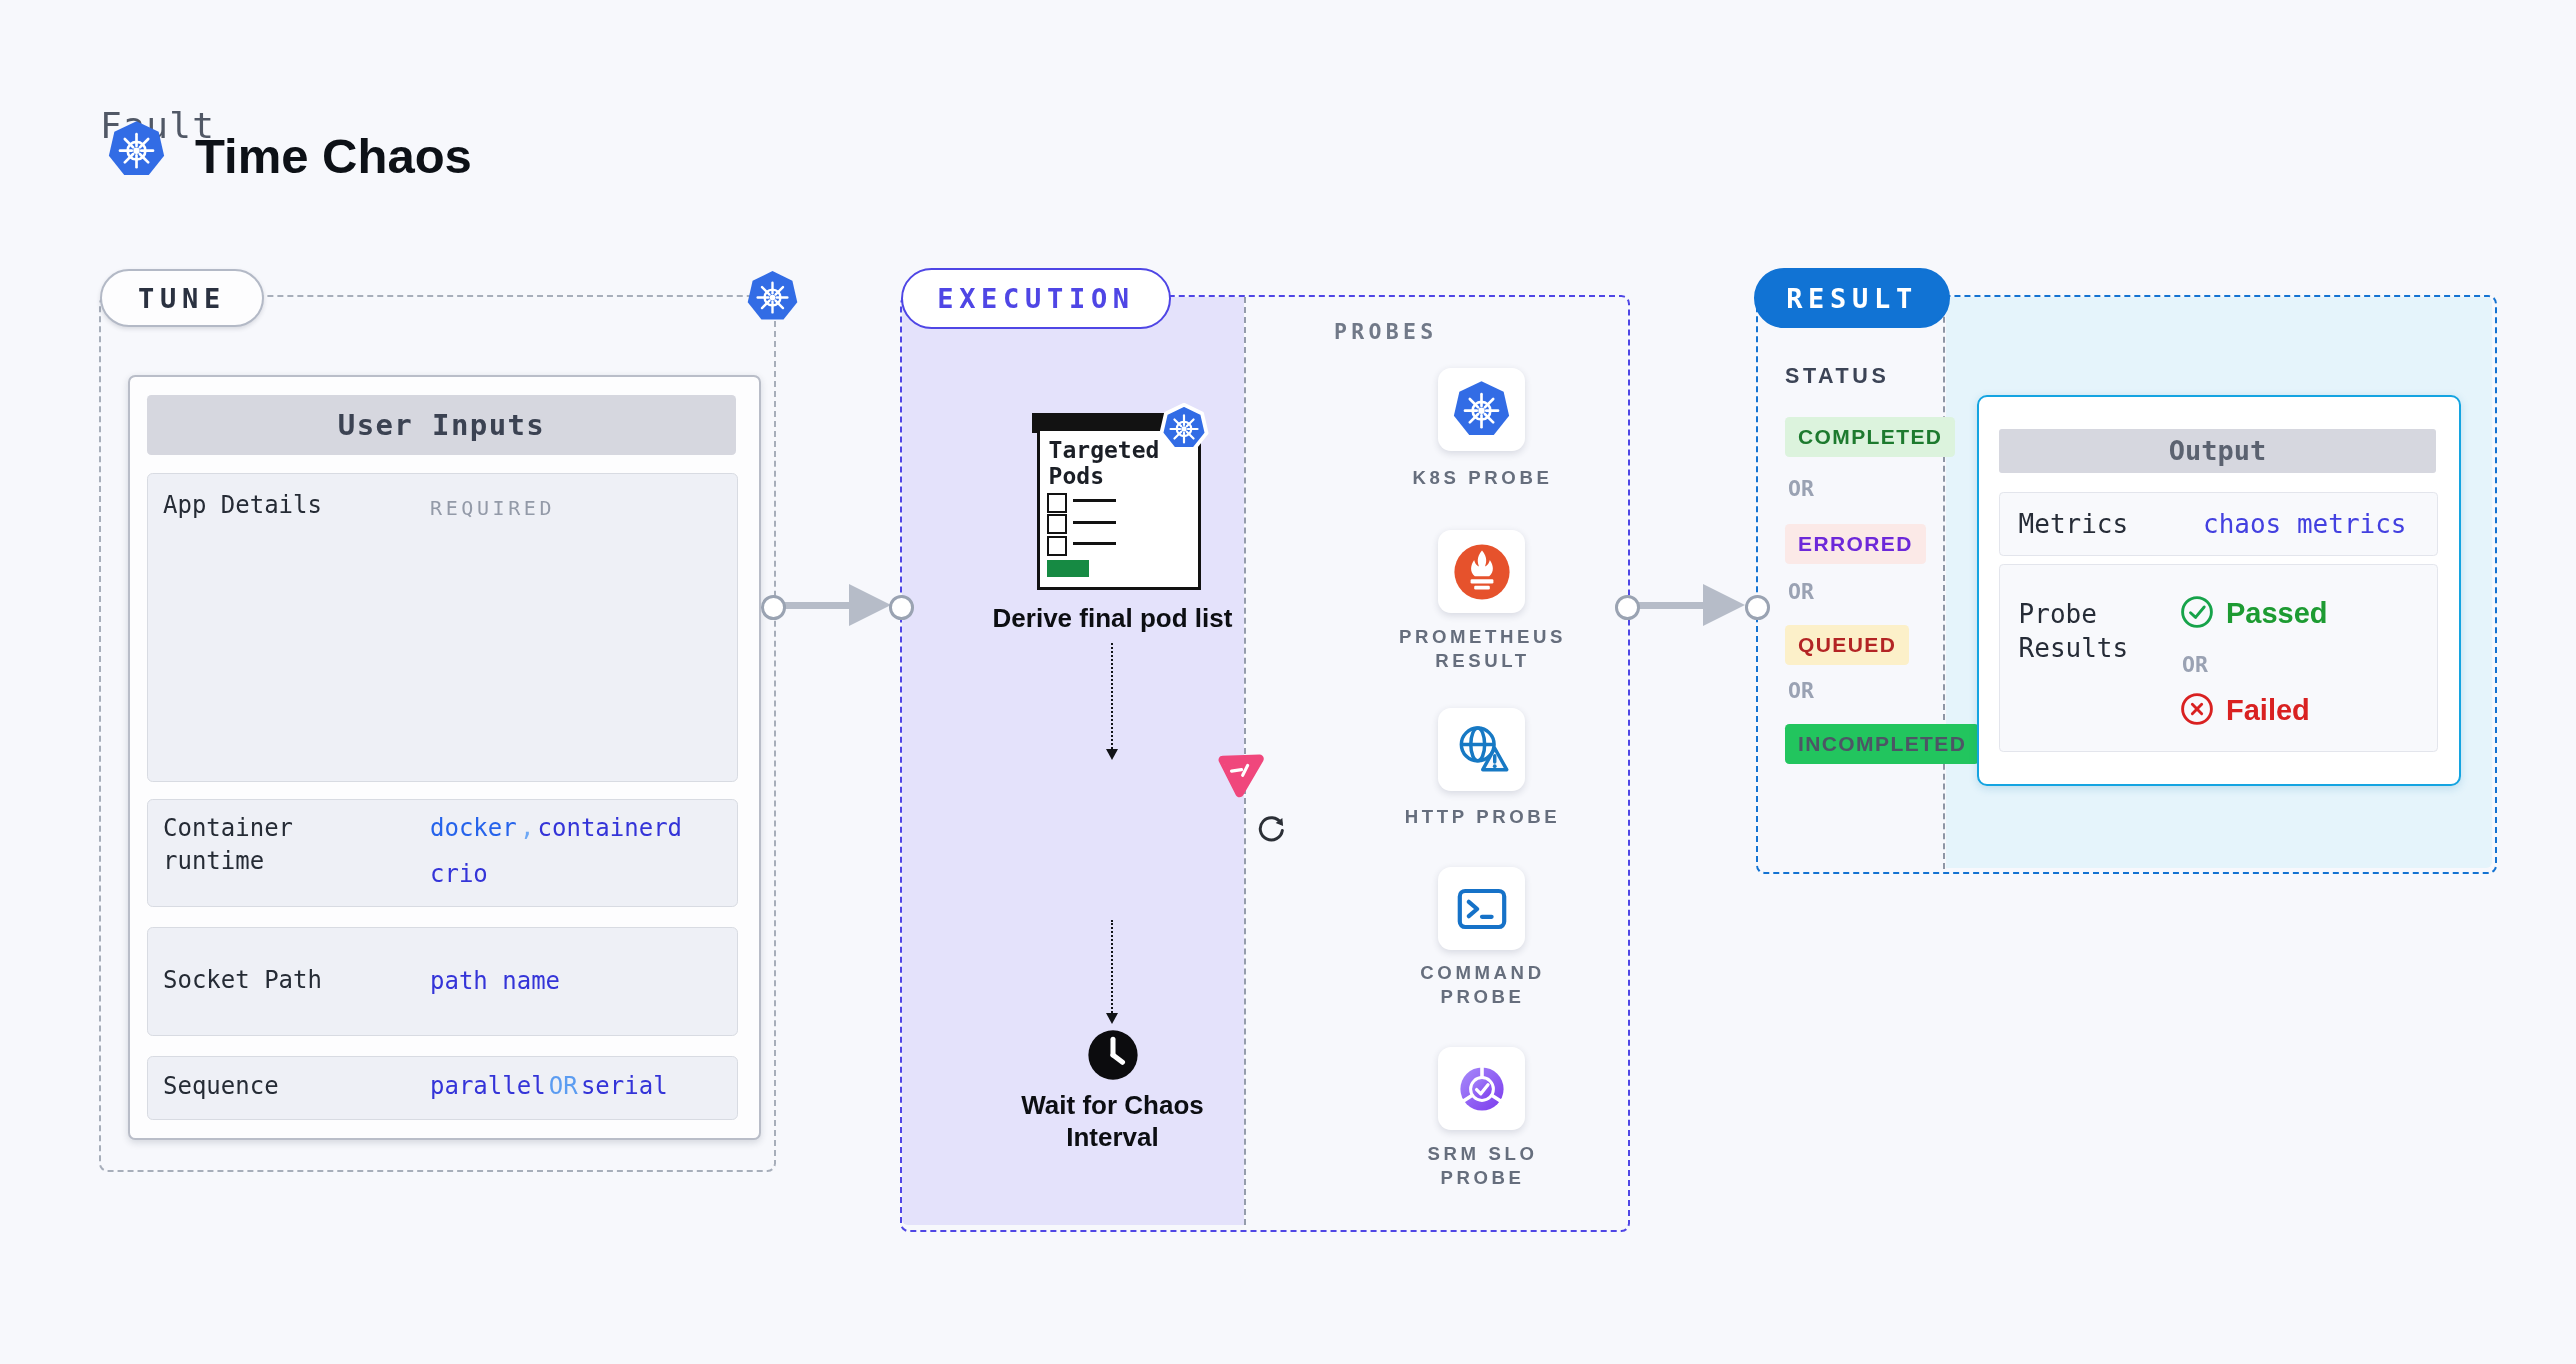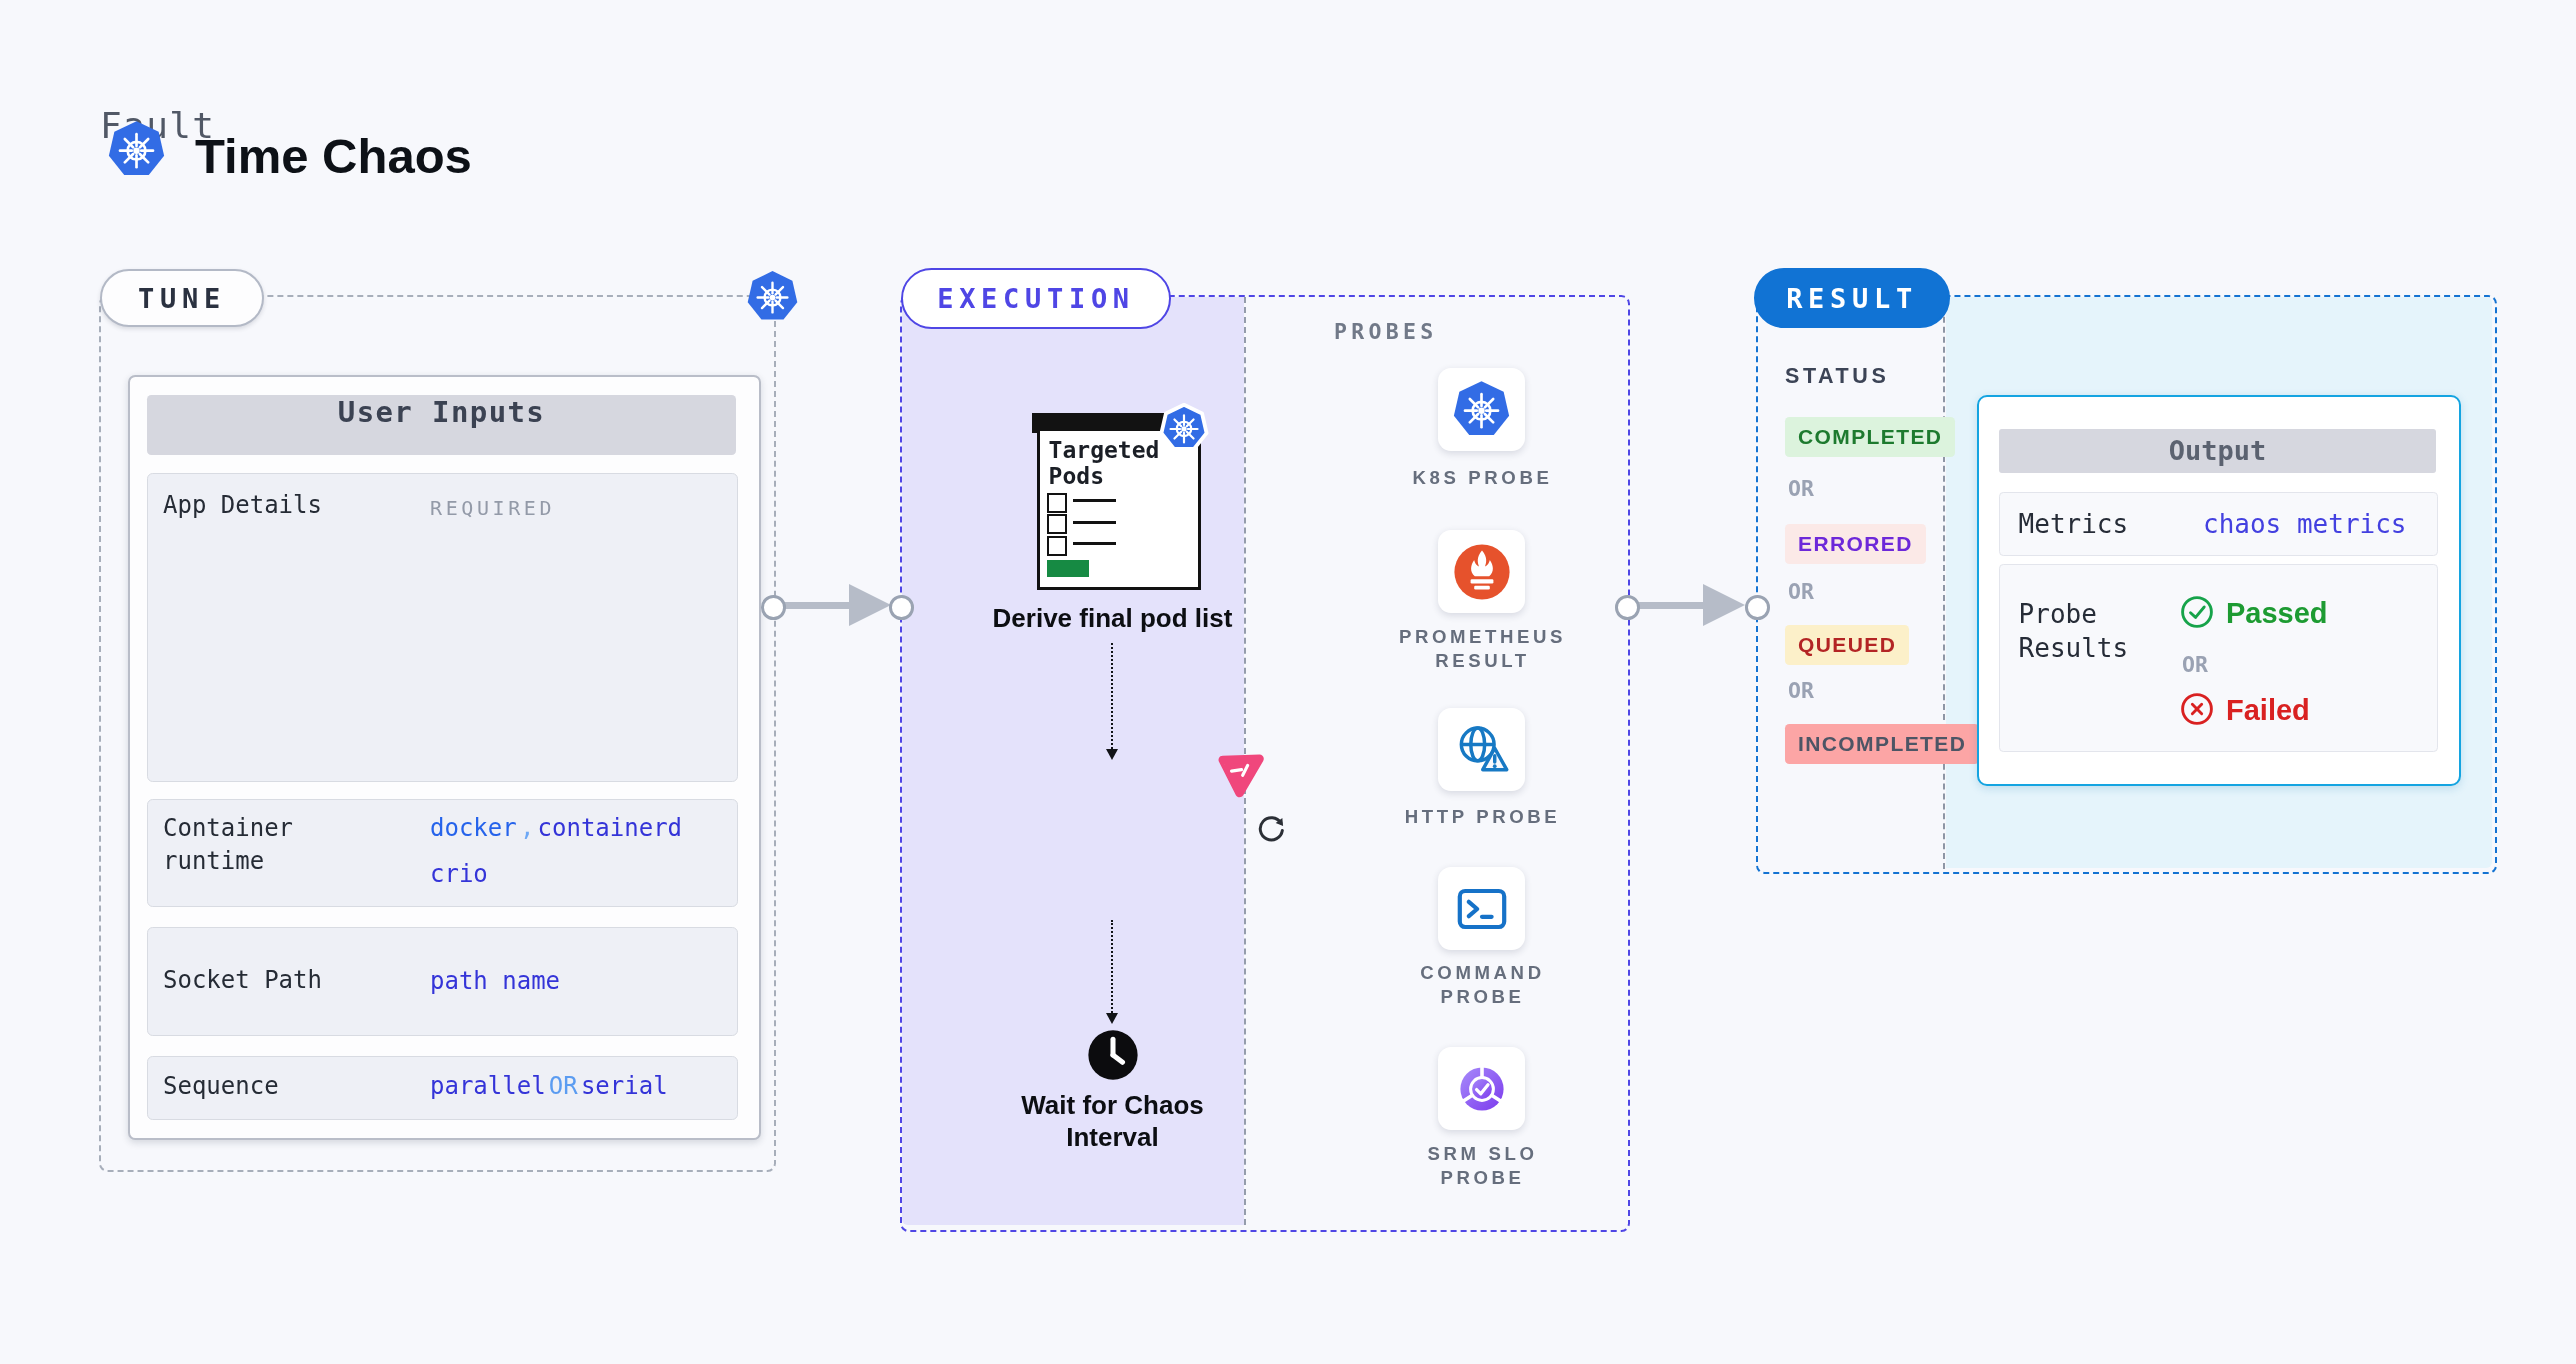--- a/index.html
+++ b/index.html
@@ -18,21 +18,21 @@
   
   .dashbox{position:absolute;border-radius:8.6px;}
   .box-tune{border:2.1px dashed #a7aeba;}
   .box-exec{border:2.1px dashed #4f46e5;}
   .box-result{border:2.1px dashed #1473d2;}
   .vdash{position:absolute;width:0;border-left:2.1px dashed #949cab;}
 
   
   .card{position:absolute;background:#fdfdfe;border:2.1px solid #b9bdc8;border-radius:7.2px;
         box-shadow:0 2.9px 7.2px rgba(30,40,60,.15);}
-  .card-hd{position:absolute;background:#d6d7df;border-radius:4.3px;display:flex;
+  .card-hd{position:absolute;background:#d6d7df;border-radius:4.3px;display:flex;align-items:center;
            justify-content:center;font-family:"DejaVu Sans Mono",monospace;font-weight:bold;
            font-size:29px;color:#3b4252;letter-spacing:1.4px;}
   .row{position:absolute;background:#eef0f6;border:1.4px solid #d8dbe2;border-radius:5.7px;}
   .rowlabel{position:absolute;font-family:"DejaVu Sans Mono",monospace;font-size:24px;color:#252b35;line-height:33px;}
   .blueval{font-family:"DejaVu Sans Mono",monospace;font-size:24px;color:#3434d8;}
   .tag-required{position:absolute;font-family:"DejaVu Sans Mono",monospace;font-size:20px;
                 color:#939aa8;letter-spacing:3.6px;}
 
   
   .conn-dot{position:absolute;width:18.6px;height:18.6px;border-radius:50%;background:#fff;
@@ -71,21 +71,21 @@
   .probes-hd{position:absolute;font-family:"DejaVu Sans Mono",monospace;font-weight:bold;
              font-size:21.5px;letter-spacing:4.3px;color:#717988;}
 
   
   .status-hd{position:absolute;font-weight:bold;font-size:21.5px;letter-spacing:3.6px;color:#3c4456;}
   .badge{position:absolute;display:inline-block;font-weight:bold;font-size:21px;letter-spacing:1.4px;
          padding:7.9px 13px;border-radius:4.3px;white-space:nowrap;}
   .b-completed{background:#dcf3dd;color:#1d7a2e;}
   .b-errored{background:#fbe9e7;color:#6d28d9;}
   .b-queued{background:#fcf0c9;color:#b32424;}
-  .b-incompleted{background:#fca5a5;color:#4d5565;}
+  .b-incompleted{background:#22c55e;color:#4d5565;}
   .or{position:absolute;font-weight:bold;font-size:21.5px;color:#9aa2b3;font-family:"DejaVu Sans Mono",monospace;}
 
   .outputbox{position:absolute;background:#ffffff;border:2.9px solid #14a4e1;border-radius:10px;
              box-shadow:0 2.9px 8.6px rgba(20,120,180,.18);}
   .out-hd{position:absolute;background:#d6d7df;border-radius:2.9px;display:flex;align-items:center;
           justify-content:center;font-family:"DejaVu Sans Mono",monospace;font-weight:bold;
           font-size:27px;color:#5b6270;}
   .out-row{position:absolute;background:#f8f9fc;border:1.4px solid #e3e5ec;border-radius:4.3px;}
   .out-label{position:absolute;font-family:"DejaVu Sans Mono",monospace;font-size:26px;color:#262c37;line-height:34px;}
   .passfail{position:absolute;font-weight:bold;font-size:29px;}

